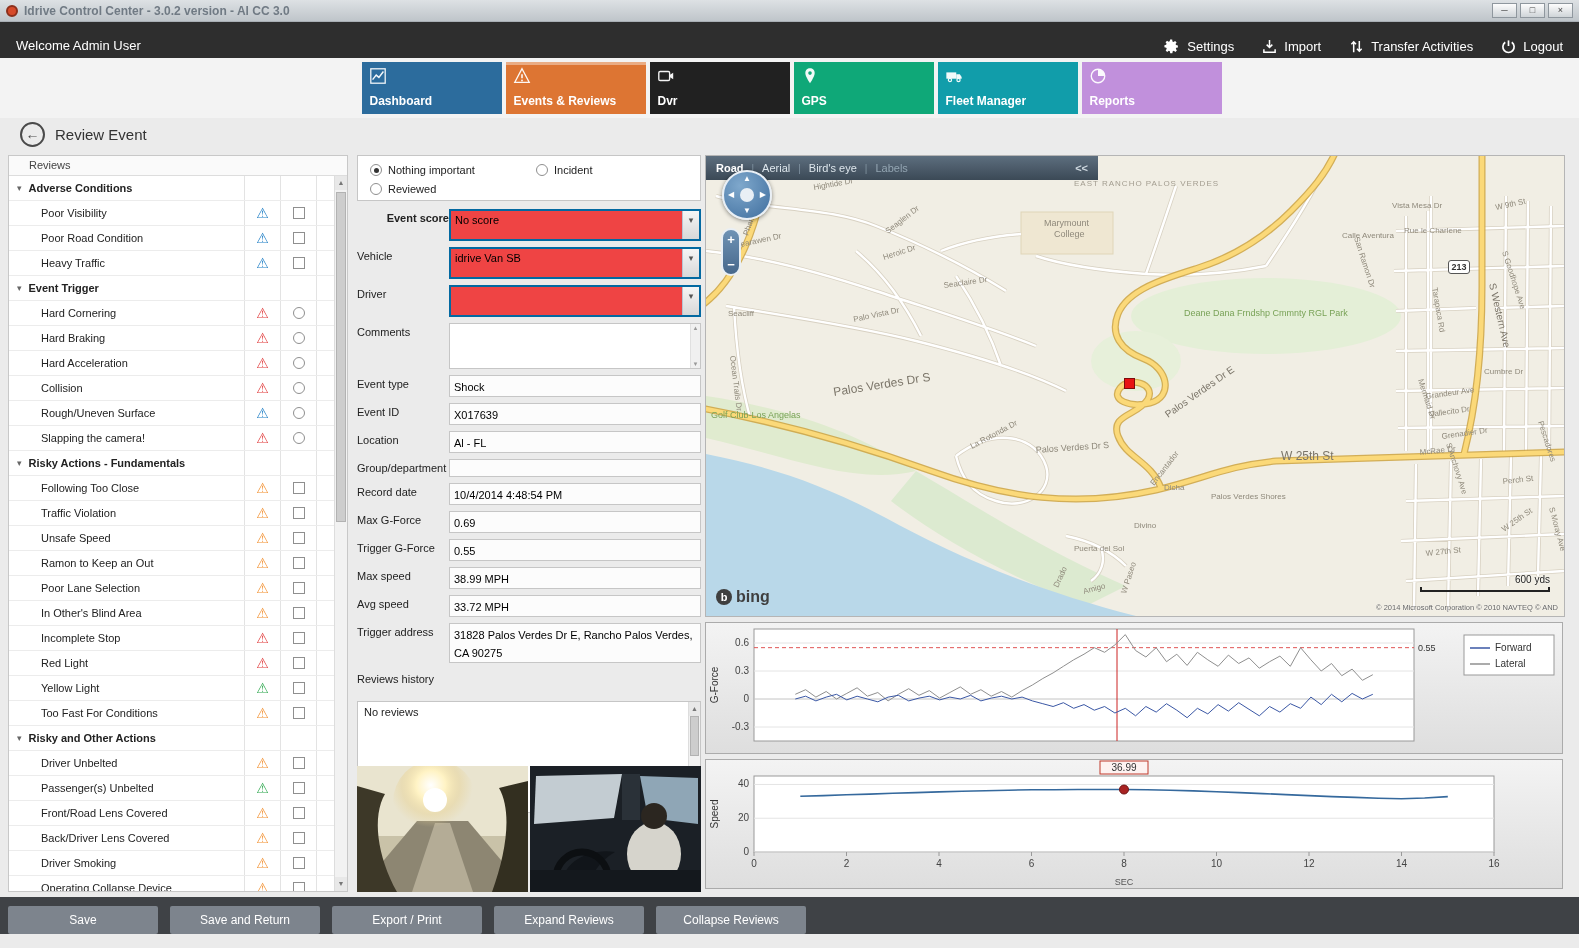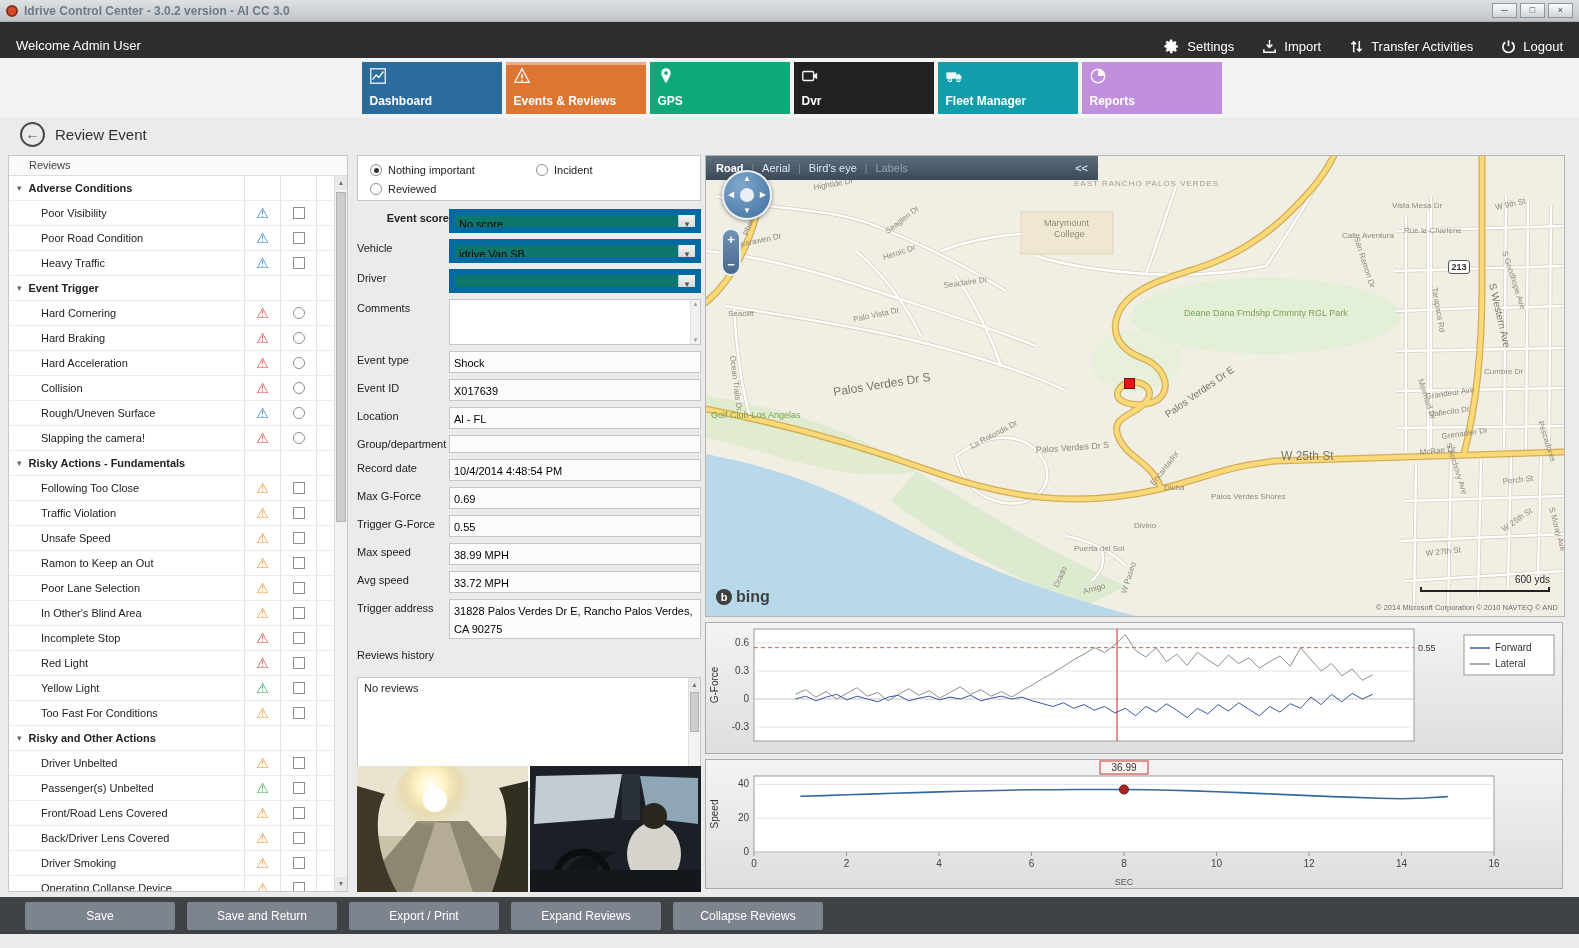--- a/index.html
+++ b/index.html
@@ -73,21 +73,21 @@
   
   .status-box { position:relative; height:46px; background:#fff; border:1px solid #c6c6c6; }
   .status-opt { position:absolute; display:flex; align-items:center; gap:6px; font-size:11px; color:#222; }
   .status-opt.opt0 { left:12px; top:8px; }
   .status-opt.opt1 { left:178px; top:8px; }
   .status-opt.opt2 { left:12px; top:27px; }
   .form-fields { margin-top:8px; }
   .form-row { display:flex; align-items:flex-start; margin-bottom:6px; }
   .f-label { width:92px; font-size:11px; color:#222; padding-top:3px; white-space:nowrap; }
   .f-label.bold { font-weight:bold;text-align:right; }
-  .select { flex:1; height:24px; border:6px solid #0369a1; background:#0f766e; display:flex; }
+  .select { flex:1; height:32px; border:2px solid #0369a1; background:#ef4444; display:flex; }
   .sel-val { flex:1; font-size:11px; padding:3px 4px; white-space:nowrap; overflow:hidden; }
   .sel-arrow { width:17px; background:linear-gradient(#f5f5f5,#d8d8d8); border-left:1px solid #b8c4d2;
     text-align:center; font-size:9px; color:#555; line-height:18px; }
   .textbox { flex:1; min-height:18px; border:1px solid #c6c6c6; background:#fcfcfc; padding:1px 4px; }
   .textbox.tall { min-height:32px; }
   .tb-val { font-size:11px; line-height:15px; }
   .textarea { flex:1; height:46px; border:1px solid #c6c6c6; background:#fff; position:relative; }
   .ta-scroll { position:absolute; right:0; top:0; bottom:0; width:10px; background:#f0f0f0; border-left:1px solid #e0e0e0;
     font-size:6px; color:#999; text-align:center; display:flex; flex-direction:column; justify-content:space-between; padding:1px 0;}
   .rh-label { margin-top:10px; font-size:11px; color:#222; }
@@ -136,21 +136,21 @@
 
   
   .chart-panel { margin-top:5px; width:858px; border:1px solid #ababab;
     background:linear-gradient(#f3f3f3,#dedede); }
   #g-chart { height:132px; }
   #s-chart { height:130px; }
   .chart-panel svg { display:block; }
 
   
   .footer { position:absolute; left:0; top:897px; width:100%; height:37px; background:#3f4246;
-    display:flex; align-items:center; gap:12px; padding-left:25px; }
+    display:flex; align-items:flex-end; gap:12px; padding-left:8px; }
   .f-btn { width:150px; height:28px; background:#7d848d; color:#fff; border:none; border-radius:2px;
     font-size:12px; font-family:"Liberation Sans","DejaVu Sans",sans-serif; }
 </style>
 </head>
 <body>
 
 <div class="titlebar">
   <span class="app-logo"></span>
   <span class="win-title">Idrive Control Center - 3.0.2 version - Al CC 3.0</span>
   <div class="win-controls">
@@ -201,27 +201,27 @@
     </div>
 </div>
 
 <div class="tabstrip" id="tabstrip"><div class="tab" style="background: rgb(44, 108, 157);"><span class="tab-icon"><svg width="18" height="18" viewBox="0 0 20 20">
           <rect x="2" y="2" width="16" height="16" fill="none" stroke="#fff" stroke-width="1.4"></rect>
           <polyline points="4,14 8,9 11,11.5 16,5" fill="none" stroke="#fff" stroke-width="1.6"></polyline>
         </svg></span><span class="tab-label">Dashboard</span></div><div class="tab active" style="background: rgb(221, 117, 51);"><span class="tab-icon"><svg width="18" height="18" viewBox="0 0 20 20">
           <path d="M10 2L18 17H2Z" fill="none" stroke="#fff" stroke-width="1.5"></path>
           <line x1="10" y1="8" x2="10" y2="12.5" stroke="#fff" stroke-width="1.8"></line>
           <circle cx="10" cy="15" r="1" fill="#fff"></circle>
-        </svg></span><span class="tab-label">Events &amp; Reviews</span></div><div class="tab" style="background: rgb(15, 168, 120);"><span class="tab-icon"><svg width="18" height="18" viewBox="0 0 20 20">
+        </svg></span><span class="tab-label">Events &amp; Reviews</span></div><div class="tab" style="background: rgb(33, 33, 33);"><span class="tab-icon"><svg width="18" height="18" viewBox="0 0 20 20">
+          <rect x="2" y="5" width="12" height="10" rx="1.5" fill="none" stroke="#fff" stroke-width="1.5"></rect>
+          <path d="M14 9l4-2.5v7L14 11z" fill="#fff"></path>
+        </svg></span><span class="tab-label">Dvr</span></div><div class="tab" style="background: rgb(15, 168, 120);"><span class="tab-icon"><svg width="18" height="18" viewBox="0 0 20 20">
           <path d="M10 1.5c-3 0-5.2 2.3-5.2 5.2C4.8 10.8 10 18 10 18s5.2-7.2 5.2-11.3C15.2 3.8 13 1.5 10 1.5z" fill="#fff"></path>
           <circle cx="10" cy="6.8" r="2" fill="#0fa878"></circle>
-        </svg></span><span class="tab-label">GPS</span></div><div class="tab" style="background: rgb(33, 33, 33);"><span class="tab-icon"><svg width="18" height="18" viewBox="0 0 20 20">
-          <rect x="2" y="5" width="12" height="10" rx="1.5" fill="none" stroke="#fff" stroke-width="1.5"></rect>
-          <path d="M14 9l4-2.5v7L14 11z" fill="#fff"></path>
-        </svg></span><span class="tab-label">Dvr</span></div><div class="tab" style="background: rgb(17, 157, 170);"><span class="tab-icon"><svg width="18" height="18" viewBox="0 0 20 20">
+        </svg></span><span class="tab-label">GPS</span></div><div class="tab" style="background: rgb(17, 157, 170);"><span class="tab-icon"><svg width="18" height="18" viewBox="0 0 20 20">
           <rect x="1.5" y="6" width="11" height="7" fill="#fff"></rect>
           <path d="M12.5 8h4l2 3v2h-6z" fill="#fff"></path>
           <circle cx="5.5" cy="14.5" r="1.8" fill="none" stroke="#fff" stroke-width="1.3"></circle>
           <circle cx="15" cy="14.5" r="1.8" fill="none" stroke="#fff" stroke-width="1.3"></circle>
         </svg></span><span class="tab-label">Fleet Manager</span></div><div class="tab" style="background: rgb(193, 144, 220);"><span class="tab-icon"><svg width="18" height="18" viewBox="0 0 20 20">
           <circle cx="10" cy="10" r="7.5" fill="none" stroke="#fff" stroke-width="1.5"></circle>
           <path d="M10 10V2.5A7.5 7.5 0 0117.5 10z" fill="#fff"></path>
         </svg></span><span class="tab-label">Reports</span></div></div>
 
 <div class="page-header">

